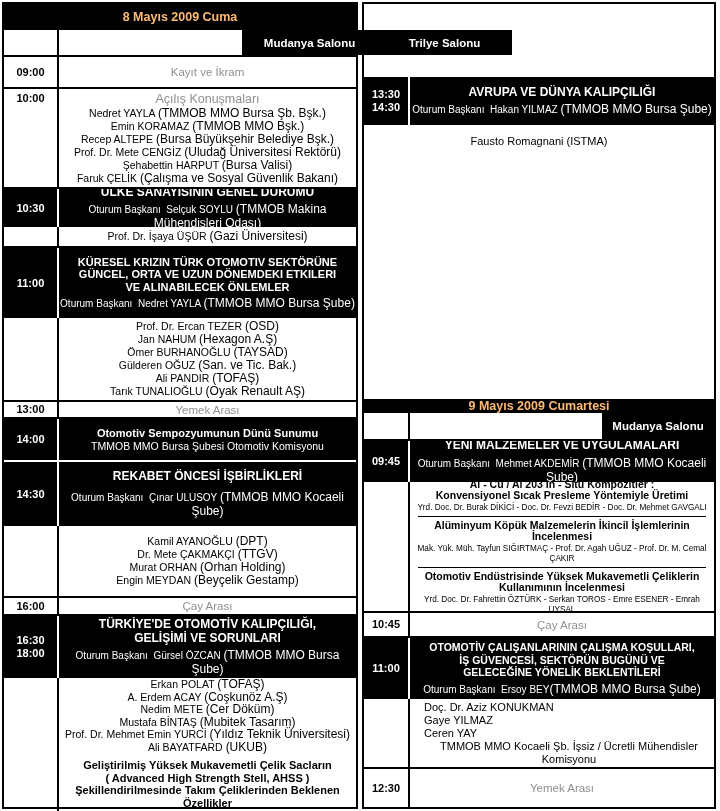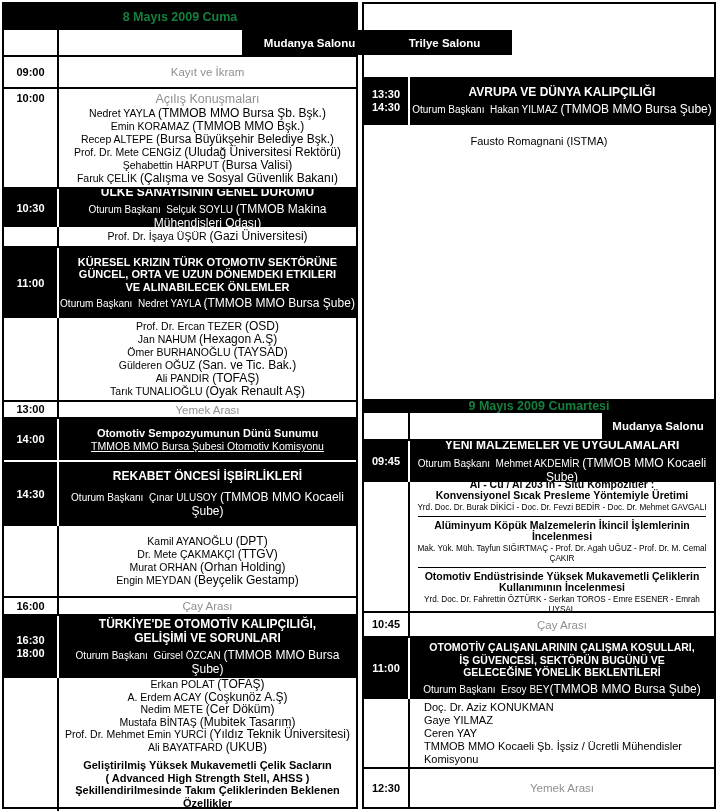--- a/index.html
+++ b/index.html
@@ -19,21 +19,21 @@
   .timecol { flex:0 0 55px; width:55px; box-sizing:border-box; border-right:2px solid #000;
              display:flex; flex-direction:column; align-items:center; justify-content:center;
              font-weight:bold; font-size:11px; line-height:13px; }
   .black > .timecol { border-right-color:#fff; }
   .r .timecol { flex:0 0 46px; width:46px; }
   .timetop { justify-content:flex-start; padding-top:3px; }
 
   .content { flex:1 1 auto; display:flex; flex-direction:column; align-items:center;
              justify-content:center; text-align:center; box-sizing:border-box; overflow:hidden; }
 
-  .dayheader { background:#000; color:#15803d; display:flex; align-items:center; justify-content:center;
+  .dayheader { background:#000; color:#fdba74; display:flex; align-items:center; justify-content:center;
                font-weight:bold; font-size:12.5px; }
   .graytext { color:#8f8f8f; font-size:11.5px; }
   .heading-gray { color:#8f8f8f; font-size:12.5px; margin-bottom:1px; }
   .title  { font-weight:bold; font-size:12px;  line-height:13.5px; }
   .title-sm { font-weight:bold; font-size:11px; line-height:12.5px; }
   .chairline { font-size:10px; margin-top:3px; }
   .aff { font-size:12px; }
   .name { font-size:10.5px; line-height:13px; }
   .name-sm { font-size:10.5px; line-height:12.5px; }
 
@@ -46,21 +46,21 @@
 
   #salon-bar { position:absolute; left:242px; top:30px; width:270px; height:25px;
                background:#000; color:#fff; display:flex; z-index:5; }
   #salon-bar .half { flex:1 1 50%; display:flex; align-items:center; justify-content:center;
                      font-weight:bold; font-size:11.5px; }
 
   .salon2-box { position:absolute; right:0; top:0; bottom:0; width:112px; background:#000;
                 color:#fff; display:flex; align-items:center; justify-content:center;
                 font-weight:bold; font-size:11.5px; }
   .rel { position:relative; }
-  .left-align { align-items:flex-start; text-align:left; padding-left:14px;border-radius:11px; }
+  .left-align { align-items:flex-start; text-align:center; padding-left:14px;border-radius:11px; }
   .padtop { justify-content:flex-start; padding-top:10px; }
 </style>
 </head>
 <body>
 
 <div class="panel" id="panel-left">
 
   <div class="row dayheader" style="height:26px">
     <span>8 Mayıs 2009 Cuma</span>
   </div>
@@ -139,21 +139,21 @@
     <div class="timecol">13:00</div>
     <div class="content">
         <div class="graytext">Yemek Arası</div>
       </div>
   </div>
 
   <div class="row black" style="height:43px; border-bottom:2px solid #fff;">
     <div class="timecol">14:00</div>
     <div class="content">
       <div class="title-sm">Otomotiv Sempozyumunun Dünü Sunumu</div>
-      <div style="font-size:10.5px; margin-top:1px;text-decoration:underline;">TMMOB MMO Bursa Şubesi Otomotiv Komisyonu</div>
+      <div style="font-size:10.5px; margin-top:1px;">TMMOB MMO Bursa Şubesi Otomotiv Komisyonu</div>
     </div>
   </div>
 
   <div class="row black" style="height:64px">
     <div class="timecol">14:30</div>
     <div class="content">
       <div class="title">REKABET ÖNCESİ İŞBİRLİKLERİ</div>
       <div class="chairline" style="margin-top:6px">
         <span>Oturum Başkanı</span>&nbsp;
         <span>Çınar ULUSOY</span>

